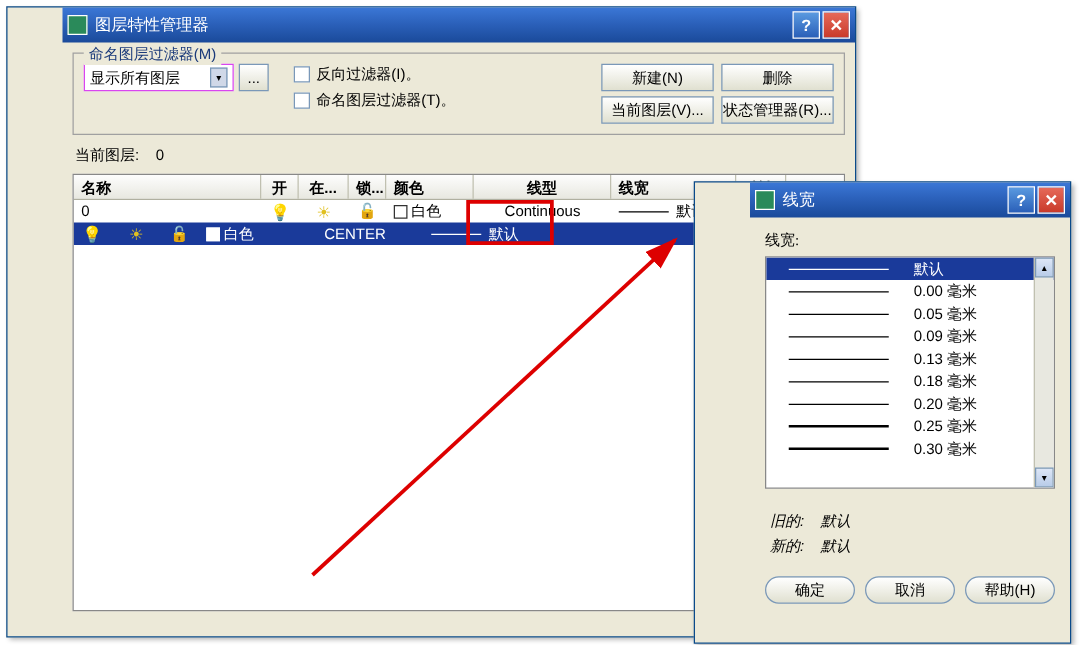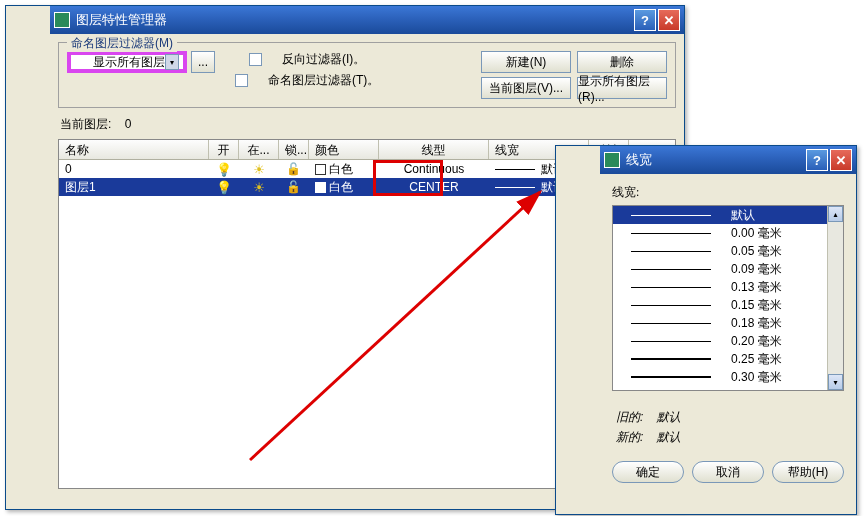--- a/index.html
+++ b/index.html
@@ -74,47 +74,47 @@
       position: absolute;
       top: -8px; left: 8px;
       background: #ece9d8;
       padding: 0 4px;
       color: #1a3a7a;
     }
     .filter-left { display: flex; align-items: center; gap: 4px; }
     .combo {
       display: inline-flex;
       align-items: center;
-      border: 4px solid #d946ef;
+      border: 1px solid #d946ef;
       background: #fff;
       height: 22px;
       padding: 0 4px;
       width: 120px;
-      justify-content: flex-end;
+      justify-content: space-between;
     }
     .combo .arrow {
       width: 14px;
       height: 16px;
       background: #d0d8e8;
       border: 1px solid #7a98b8;
       display: flex;
       align-items: center;
       justify-content: center;
       font-size: 8px;
     }
     .sbtn {
       height: 22px;
       border: 1px solid #7a98b8;
       background: linear-gradient(to bottom, #fff, #e0e0d0);
       padding: 0 6px;
       display: inline-flex;
       align-items: center;
       cursor: pointer;
     }
-    .chk-row { display: flex; align-items: center; gap: 20px; margin-bottom: 4px; justify-content: center; }
+    .chk-row { display: flex; align-items: center; gap: 5px; margin-bottom: 4px; }
     .chk { width: 13px; height: 13px; border: 1px solid #7a98b8; background: #fff; }
     .btn-col { display: flex; flex-direction: column; gap: 4px; margin-left: auto; }
     .btn-row { display: flex; gap: 6px; }
     .wbtn {
       width: 90px;
       height: 22px;
       border: 1px solid #7a98b8;
       background: linear-gradient(to bottom, #fff, #e0e0d0);
       display: inline-flex;
       align-items: center;
@@ -127,20 +127,21 @@
       border: 1px solid #888;
       background: #fff;
       height: 350px;
       overflow: hidden;
     }
     .thead {
       display: flex;
       background: linear-gradient(to bottom, #fdfdfd, #e8e8e0);
       border-bottom: 1px solid #b0b0a0;
       height: 20px;
+      font-weight: bold;
     }
     .th {
       border-right: 1px solid #c0c0b0;
       padding: 2px 6px;
       font-size: 12px;
       cursor: pointer;
     }
     .tr { display: flex; height: 18px; align-items: center; }
     .td { padding: 1px 6px; font-size: 12px; }
     .tr.sel { background: #1a3a9a; color: #fff; }
@@ -233,21 +234,21 @@
           <span>命名图层过滤器(T)。</span>
         </div>
       </div>
       <div class="btn-col">
         <div class="btn-row">
           <span class="wbtn">新建(N)</span>
           <span class="wbtn">删除</span>
         </div>
         <div class="btn-row">
           <span class="wbtn">当前图层(V)...</span>
-          <span class="wbtn">显示所有图层(R)...</span>
+          <span class="wbtn">状态管理器(R)...</span>
         </div>
       </div>
     </div>
     <div class="curline">
       <span>当前图层:</span>
       &nbsp;&nbsp;
       <span>0</span>
     </div>
     <div class="table">
       <div class="thead">
@@ -265,21 +266,20 @@
             <div class="td c-name">0</div>
             <div class="td c-on"><span class="bulb">💡</span></div>
             <div class="td c-frz"><span class="sun">☀</span></div>
             <div class="td c-lk"><span class="lock">🔓</span></div>
             <div class="td c-col"><span class="swatch" style="background:#ffffff"></span>白色</div>
             <div class="td c-lt">Continuous</div>
             <div class="td c-lw"><span class="lwline" style="border-color:#000"></span>默认</div>
             <div class="td c-ps"></div>
           </div>
           <div class="tr sel">
-            <div class="td c-name">图层1</div>
             <div class="td c-on"><span class="bulb">💡</span></div>
             <div class="td c-frz"><span class="sun">☀</span></div>
             <div class="td c-lk"><span class="lock">🔓</span></div>
             <div class="td c-col"><span class="swatch sel" style="background:#ffffff"></span>白色</div>
             <div class="td c-lt">CENTER</div>
             <div class="td c-lw"><span class="lwline" style="border-color:#fff"></span>默认</div>
             <div class="td c-ps"></div>
           </div>
         </div>
     </div>
@@ -334,26 +334,20 @@
           <div class="lw-item">
             <span class="ln">
               <span style="display:inline-block;width:80px;border-top:1px solid #000;"></span>
             </span>
             <span class="lbl">0.13 毫米</span>
           </div>
           <div class="lw-item">
             <span class="ln">
               <span style="display:inline-block;width:80px;border-top:1px solid #000;"></span>
             </span>
-            <span class="lbl">0.15 毫米</span>
-          </div>
-          <div class="lw-item">
-            <span class="ln">
-              <span style="display:inline-block;width:80px;border-top:1px solid #000;"></span>
-            </span>
             <span class="lbl">0.18 毫米</span>
           </div>
           <div class="lw-item">
             <span class="ln">
               <span style="display:inline-block;width:80px;border-top:1px solid #000;"></span>
             </span>
             <span class="lbl">0.20 毫米</span>
           </div>
           <div class="lw-item">
             <span class="ln">

